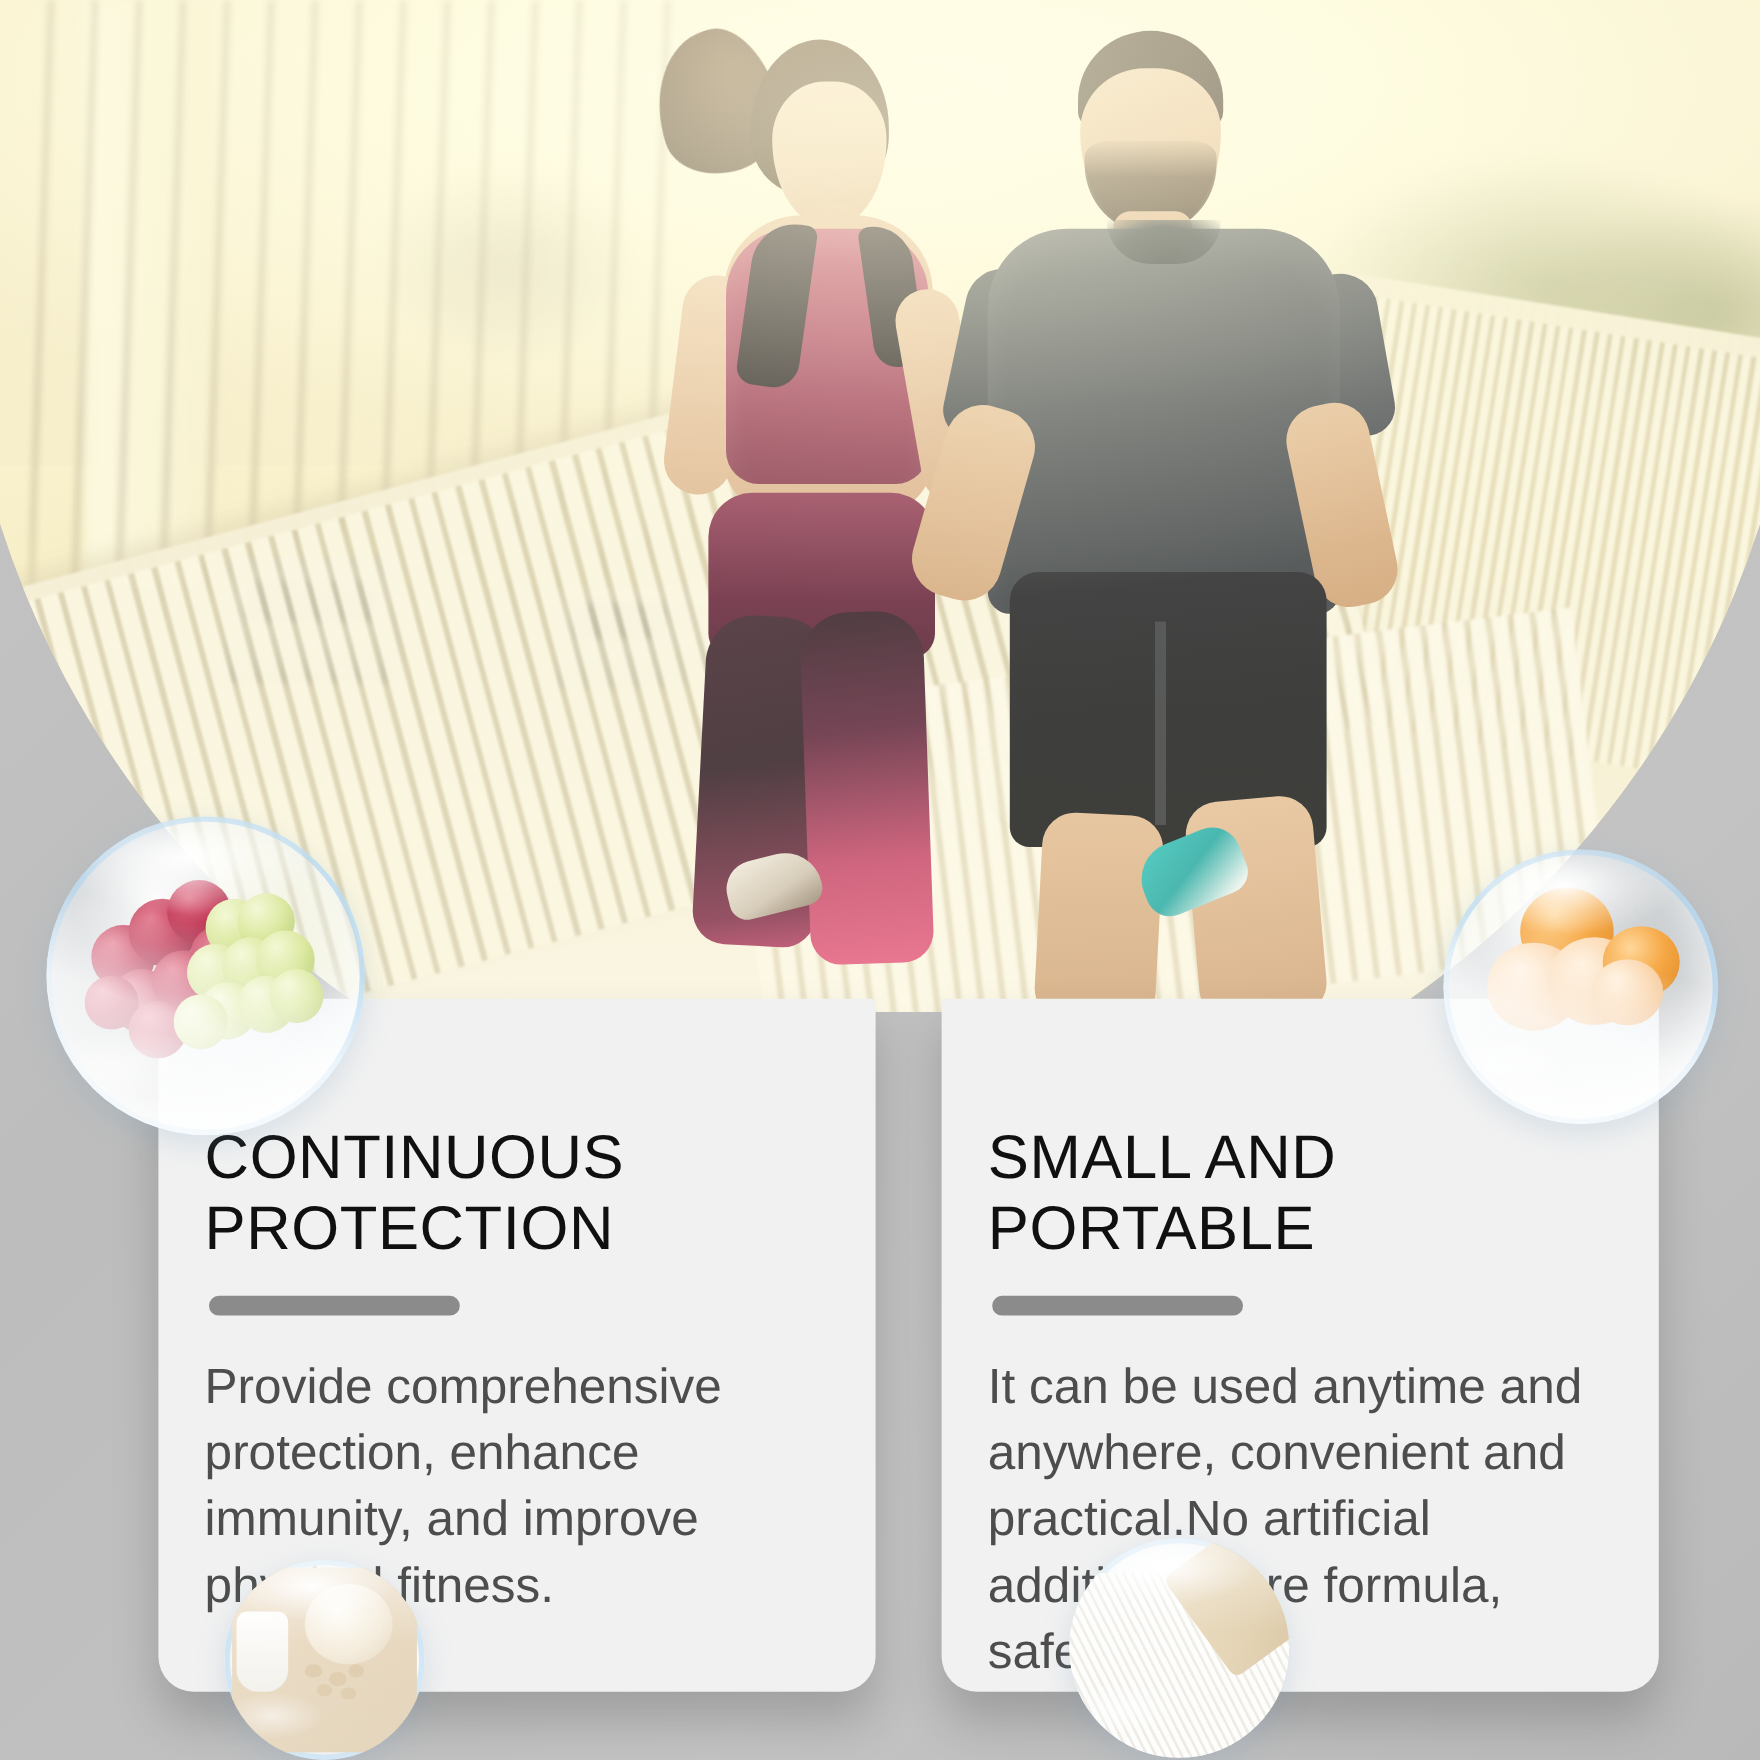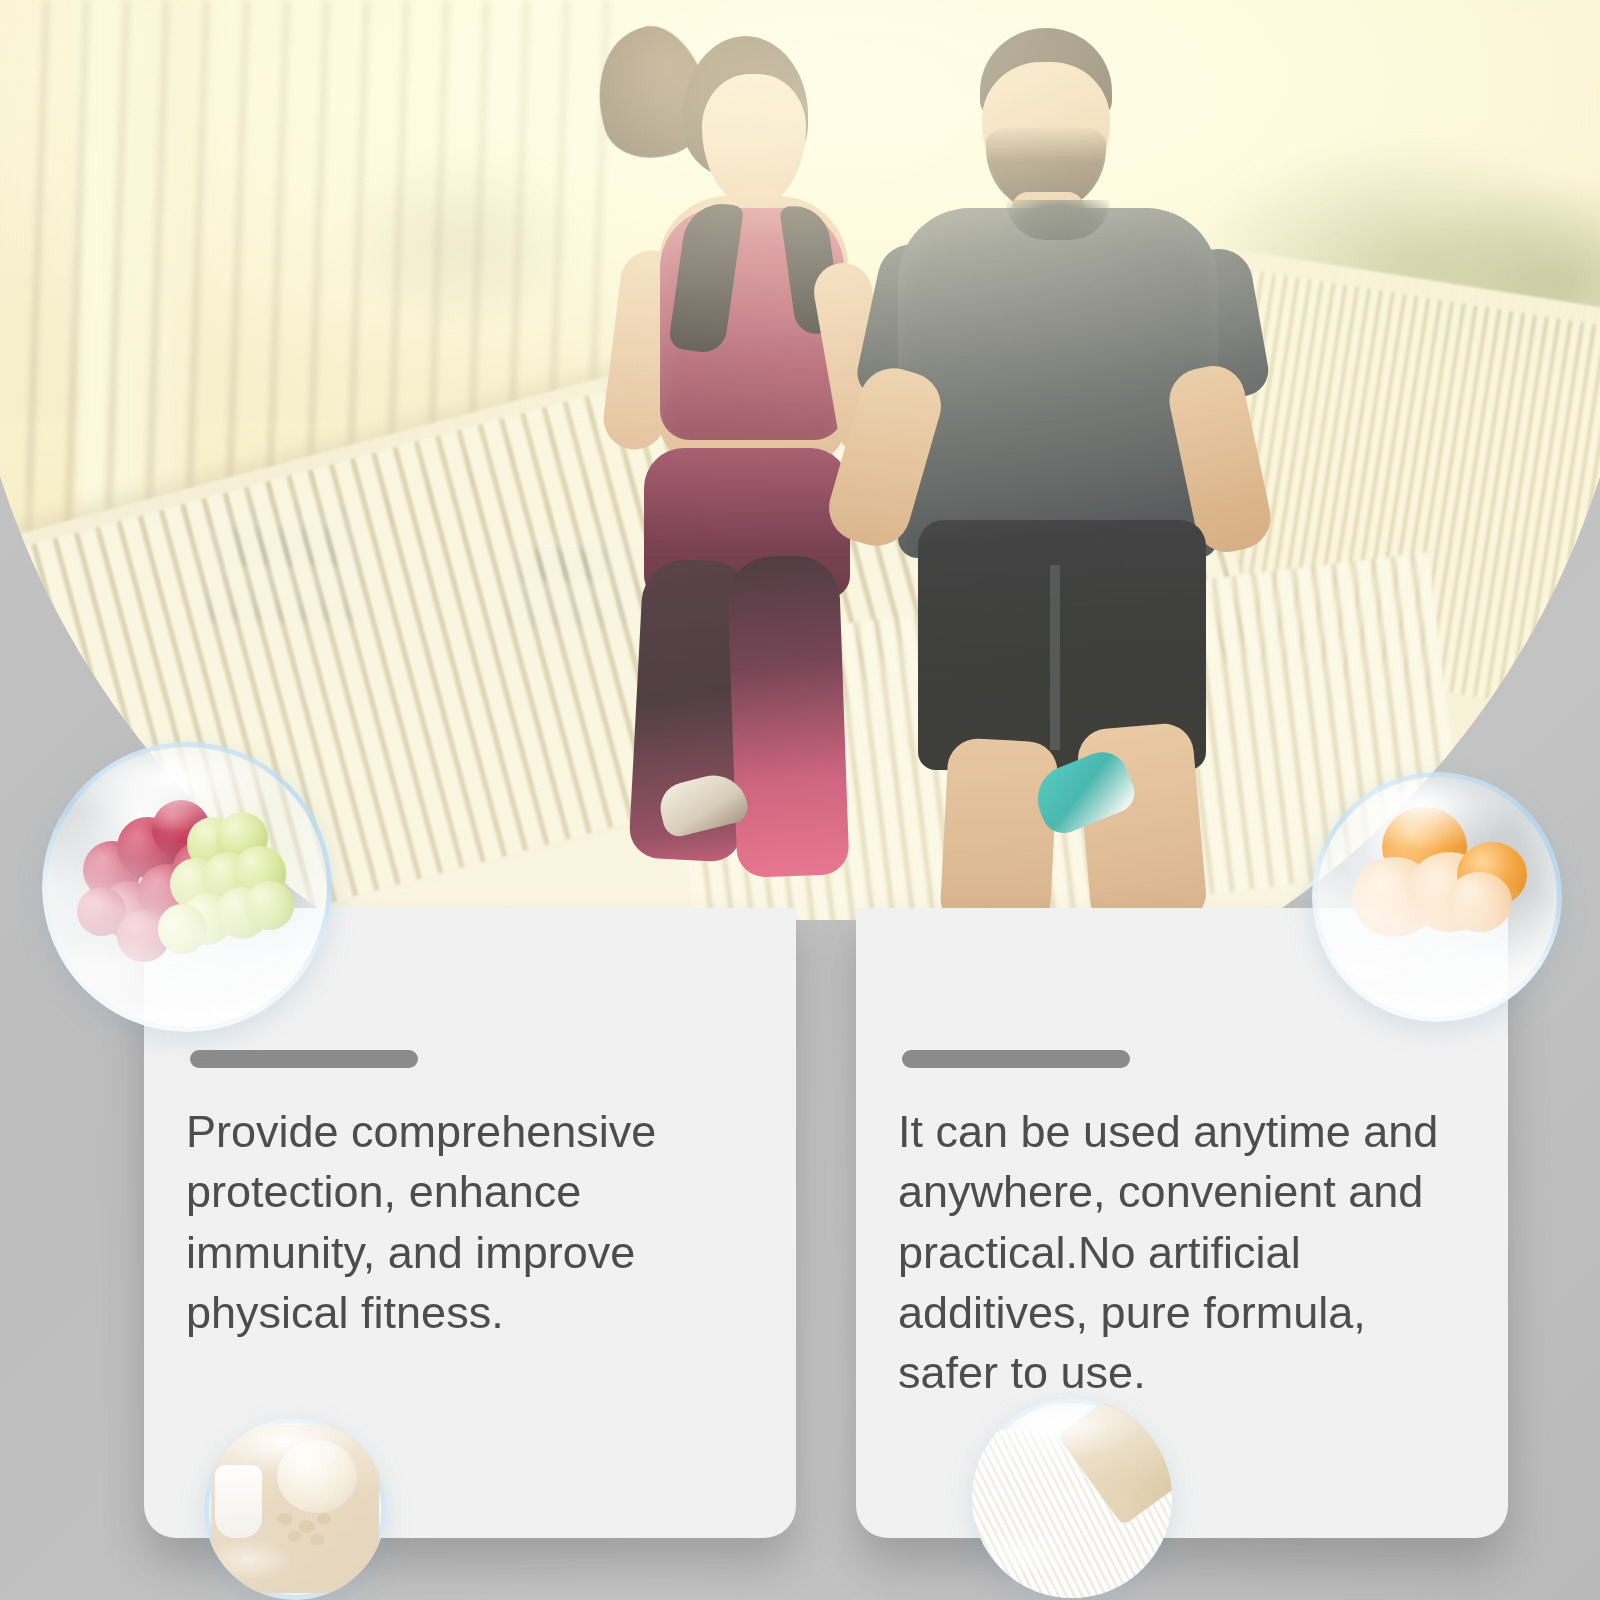--- a/index.html
+++ b/index.html
@@ -478,25 +478,29 @@
         <div class="m-legL"></div>
         <div class="m-legR"></div>
         <div class="m-shoe"></div>
       </div>
 
       <div class="photo-wash"></div>
     </div>
   </div>
 
   <div class="card left">
+    <h2 class="card-title">CONTINUOUS
+PROTECTION</h2>
     <div class="card-rule"></div>
     <p class="card-body">Provide comprehensive protection, enhance immunity, and improve physical fitness.</p>
   </div>
 
   <div class="card right">
+    <h2 class="card-title">SMALL AND
+PORTABLE</h2>
     <div class="card-rule"></div>
     <p class="card-body">It can be used anytime and anywhere, convenient and practical.No artificial additives, pure formula, safer to use.</p>
   </div>
 
   <div class="bubble grapes">
     <div class="fill">
       <div class="grape g-red" style="left:14%;  top:34%; width:20%; height:20%;"></div>
       <div class="grape g-red" style="left:26%;  top:26%; width:21%; height:21%;"></div>
       <div class="grape g-red" style="left:38%;  top:20%; width:20%; height:20%;"></div>
       <div class="grape g-red" style="left:20%;  top:48%; width:20%; height:20%;"></div>

